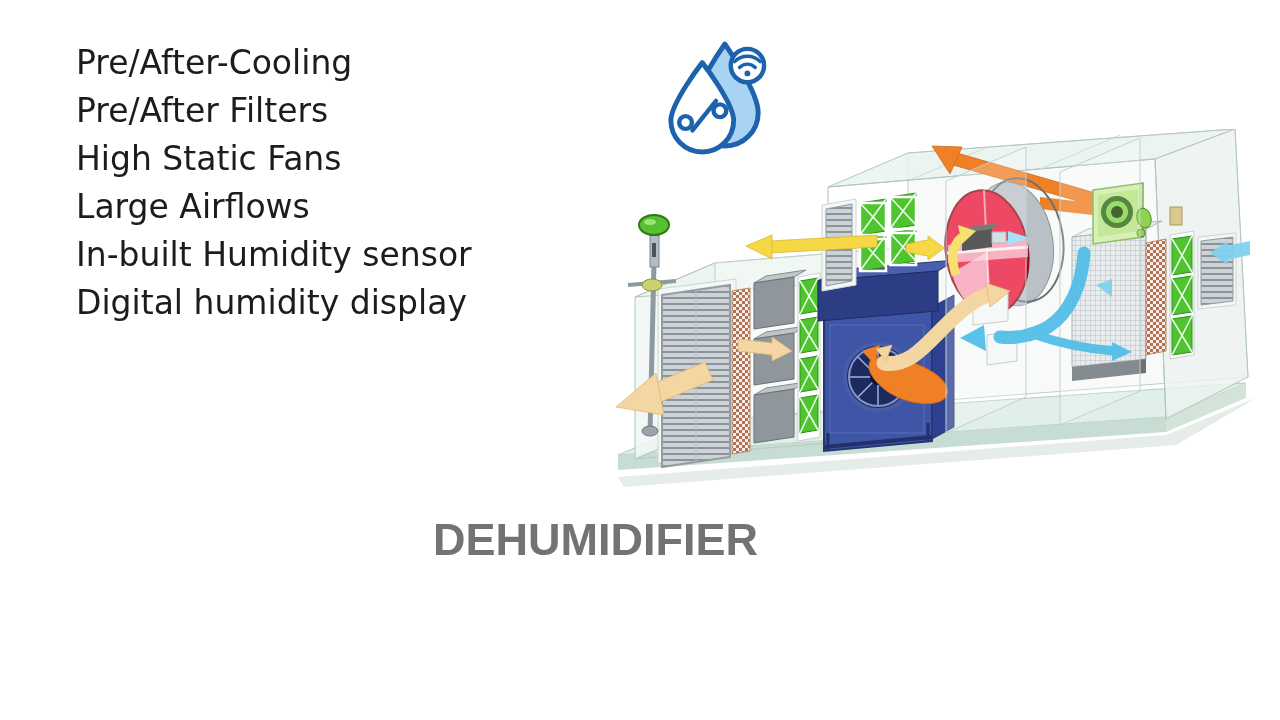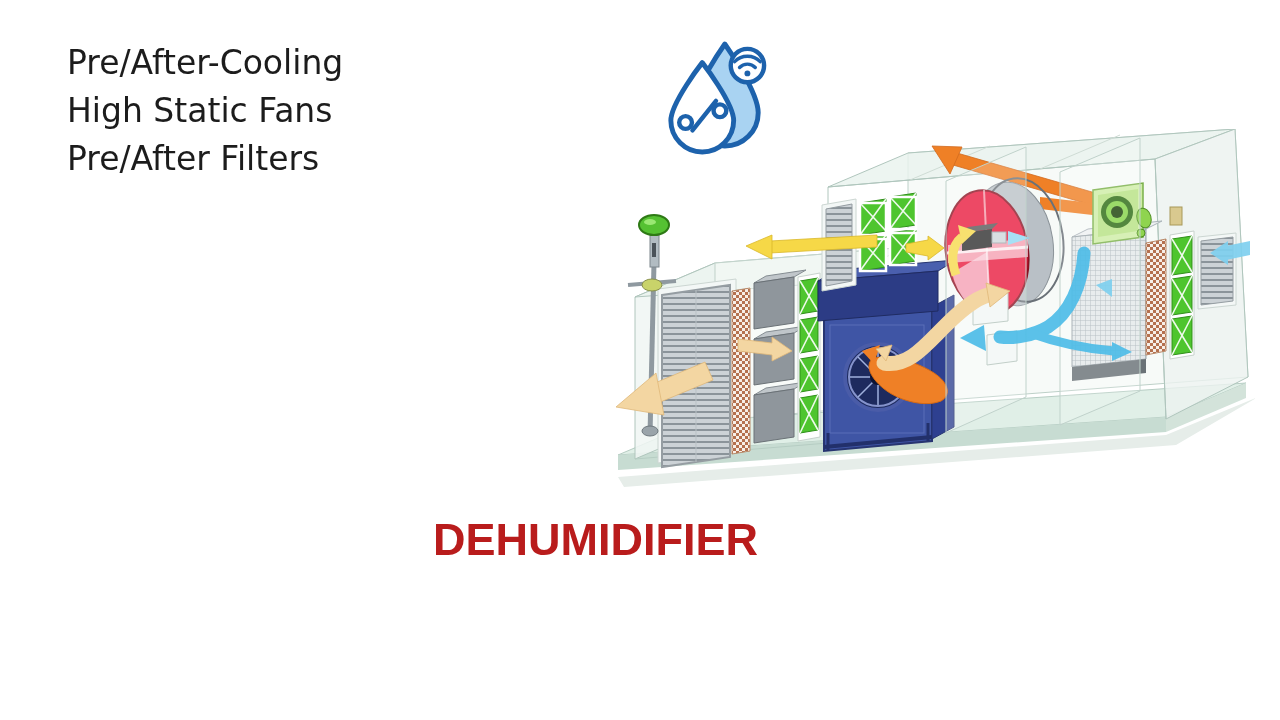--- a/index.html
+++ b/index.html
@@ -1,33 +1,36 @@
 <!DOCTYPE html>
 <html><head>
 <meta charset="utf-8">
 <style>
   html,body{margin:0;padding:0;}
   body{width:1280px;height:720px;background:#ffffff;overflow:hidden;position:relative;
        font-family:"DejaVu Sans",sans-serif;}
-  .features{position:absolute;left:67px;top:39px;font-size:33px;line-height:48px;
+  .features{position:absolute;left:76px;top:39px;font-size:33px;line-height:48px;
             color:#1c1c1c;white-space:nowrap;}
   .drop-icon{position:absolute;left:663px;top:36px;width:106px;height:120px;}
   .ahu{position:absolute;left:610px;top:129px;width:645px;height:368px;}
   .page-title{position:absolute;left:433px;top:515px;font-family:"Liberation Sans",sans-serif;
-              font-weight:bold;font-size:45px;line-height:50px;color:#b91c1c;white-space:nowrap;}
+              font-weight:bold;font-size:45px;line-height:50px;color:#737373;white-space:nowrap;}
 </style>
 </head>
 <body>
 
 <div>
 
   <div class="features">
     <div>Pre/After-Cooling</div>
+    <div>Pre/After Filters</div>
     <div>High Static Fans</div>
-    <div>Pre/After Filters</div>
+    <div>Large Airflows</div>
+    <div>In-built Humidity sensor</div>
+    <div>Digital humidity display</div>
   </div>
 
   <svg class="drop-icon" viewBox="0 0 108 122">
     <g>
       <path d="M63,8 C63,8 97,56 97,78 A34,34 0 1 1 29,78 C29,56 63,8 63,8 Z" fill="#a9d3f2" stroke="#1d62ac" stroke-width="5" stroke-linejoin="round"></path>
     </g>
     <g>
       <path d="M40,27 C40,27 72,68 72,86 A32,32 0 1 1 8,86 C8,68 40,27 40,27 Z" fill="#ffffff" stroke="#1d62ac" stroke-width="5" stroke-linejoin="round"></path>
       <g stroke="#1d62ac" fill="none">
         <line x1="30" y1="96" x2="54" y2="66" stroke-width="4.5" stroke-linecap="round"></line>

